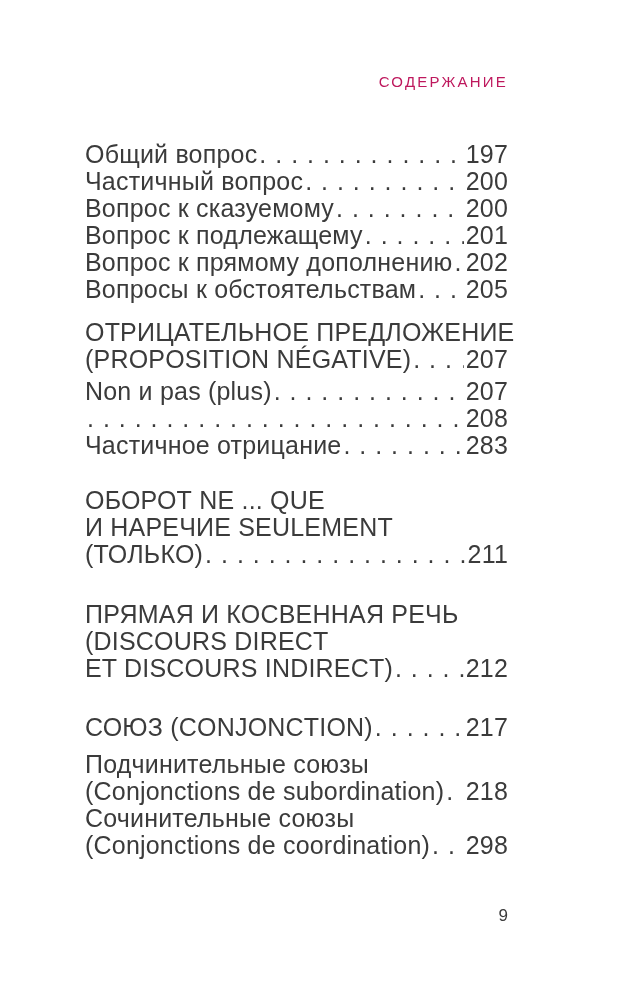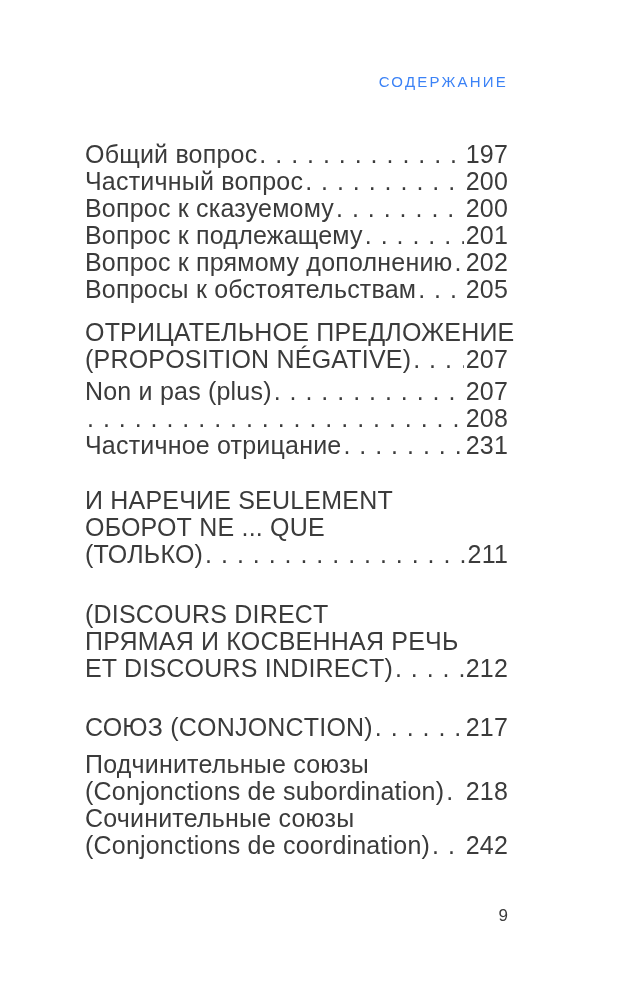--- a/index.html
+++ b/index.html
@@ -17,21 +17,21 @@
     position: absolute;
     left: 78px;
     right: 110px;
     top: 0;
   }
   .doc-header {
     margin-top: 73px;
     text-align: right;
     font-size: 15px;
     letter-spacing: 2.2px;
-    color: #3b82f6;
+    color: #be185d;
   }
   .toc {
     margin-top: 51px;
     font-size: 25px;
     letter-spacing: 0.2px;
     margin-left: 7px;
   }
   .row {
     display: flex;
     align-items: baseline;
@@ -122,37 +122,37 @@
           <span class="leader"></span>
           <span class="pagenum">207</span>
         </div>
         <div class="row">
           <span class="leader"></span>
           <span class="pagenum">208</span>
         </div>
         <div class="row">
           <span class="title">Частичное отрицание</span>
           <span class="leader"></span>
-          <span class="pagenum">231</span>
+          <span class="pagenum">283</span>
         </div>
       </div>
 
       <div class="group sec-neque">
+        <div class="plain">ОБОРОТ NE ... QUE</div>
         <div class="plain">И НАРЕЧИЕ SEULEMENT</div>
-        <div class="plain">ОБОРОТ NE ... QUE</div>
         <div class="row">
           <span class="title">(ТОЛЬКО)</span>
           <span class="leader"></span>
           <span class="pagenum">211</span>
         </div>
       </div>
 
       <div class="group sec-speech">
+        <div class="plain">ПРЯМАЯ И КОСВЕННАЯ РЕЧЬ</div>
         <div class="plain">(DISCOURS DIRECT</div>
-        <div class="plain">ПРЯМАЯ И КОСВЕННАЯ РЕЧЬ</div>
         <div class="row">
           <span class="title">ET DISCOURS INDIRECT)</span>
           <span class="leader"></span>
           <span class="pagenum">212</span>
         </div>
       </div>
 
       <div class="group sec-conj">
         <div class="row">
           <span class="title">СОЮЗ (CONJONCTION)</span>
@@ -168,21 +168,21 @@
             <span class="title">(Conjonctions de subordination)</span>
             <span class="leader"></span>
             <span class="pagenum">218</span>
           </div>
         </div>
         <div class="entry-multiline">
           <div class="plain">Сочинительные союзы</div>
           <div class="row">
             <span class="title">(Conjonctions de coordination)</span>
             <span class="leader"></span>
-            <span class="pagenum">242</span>
+            <span class="pagenum">298</span>
           </div>
         </div>
       </div>
 
     </div>
   </div>
 
   <div class="page-number">9</div>
 </div>
 

